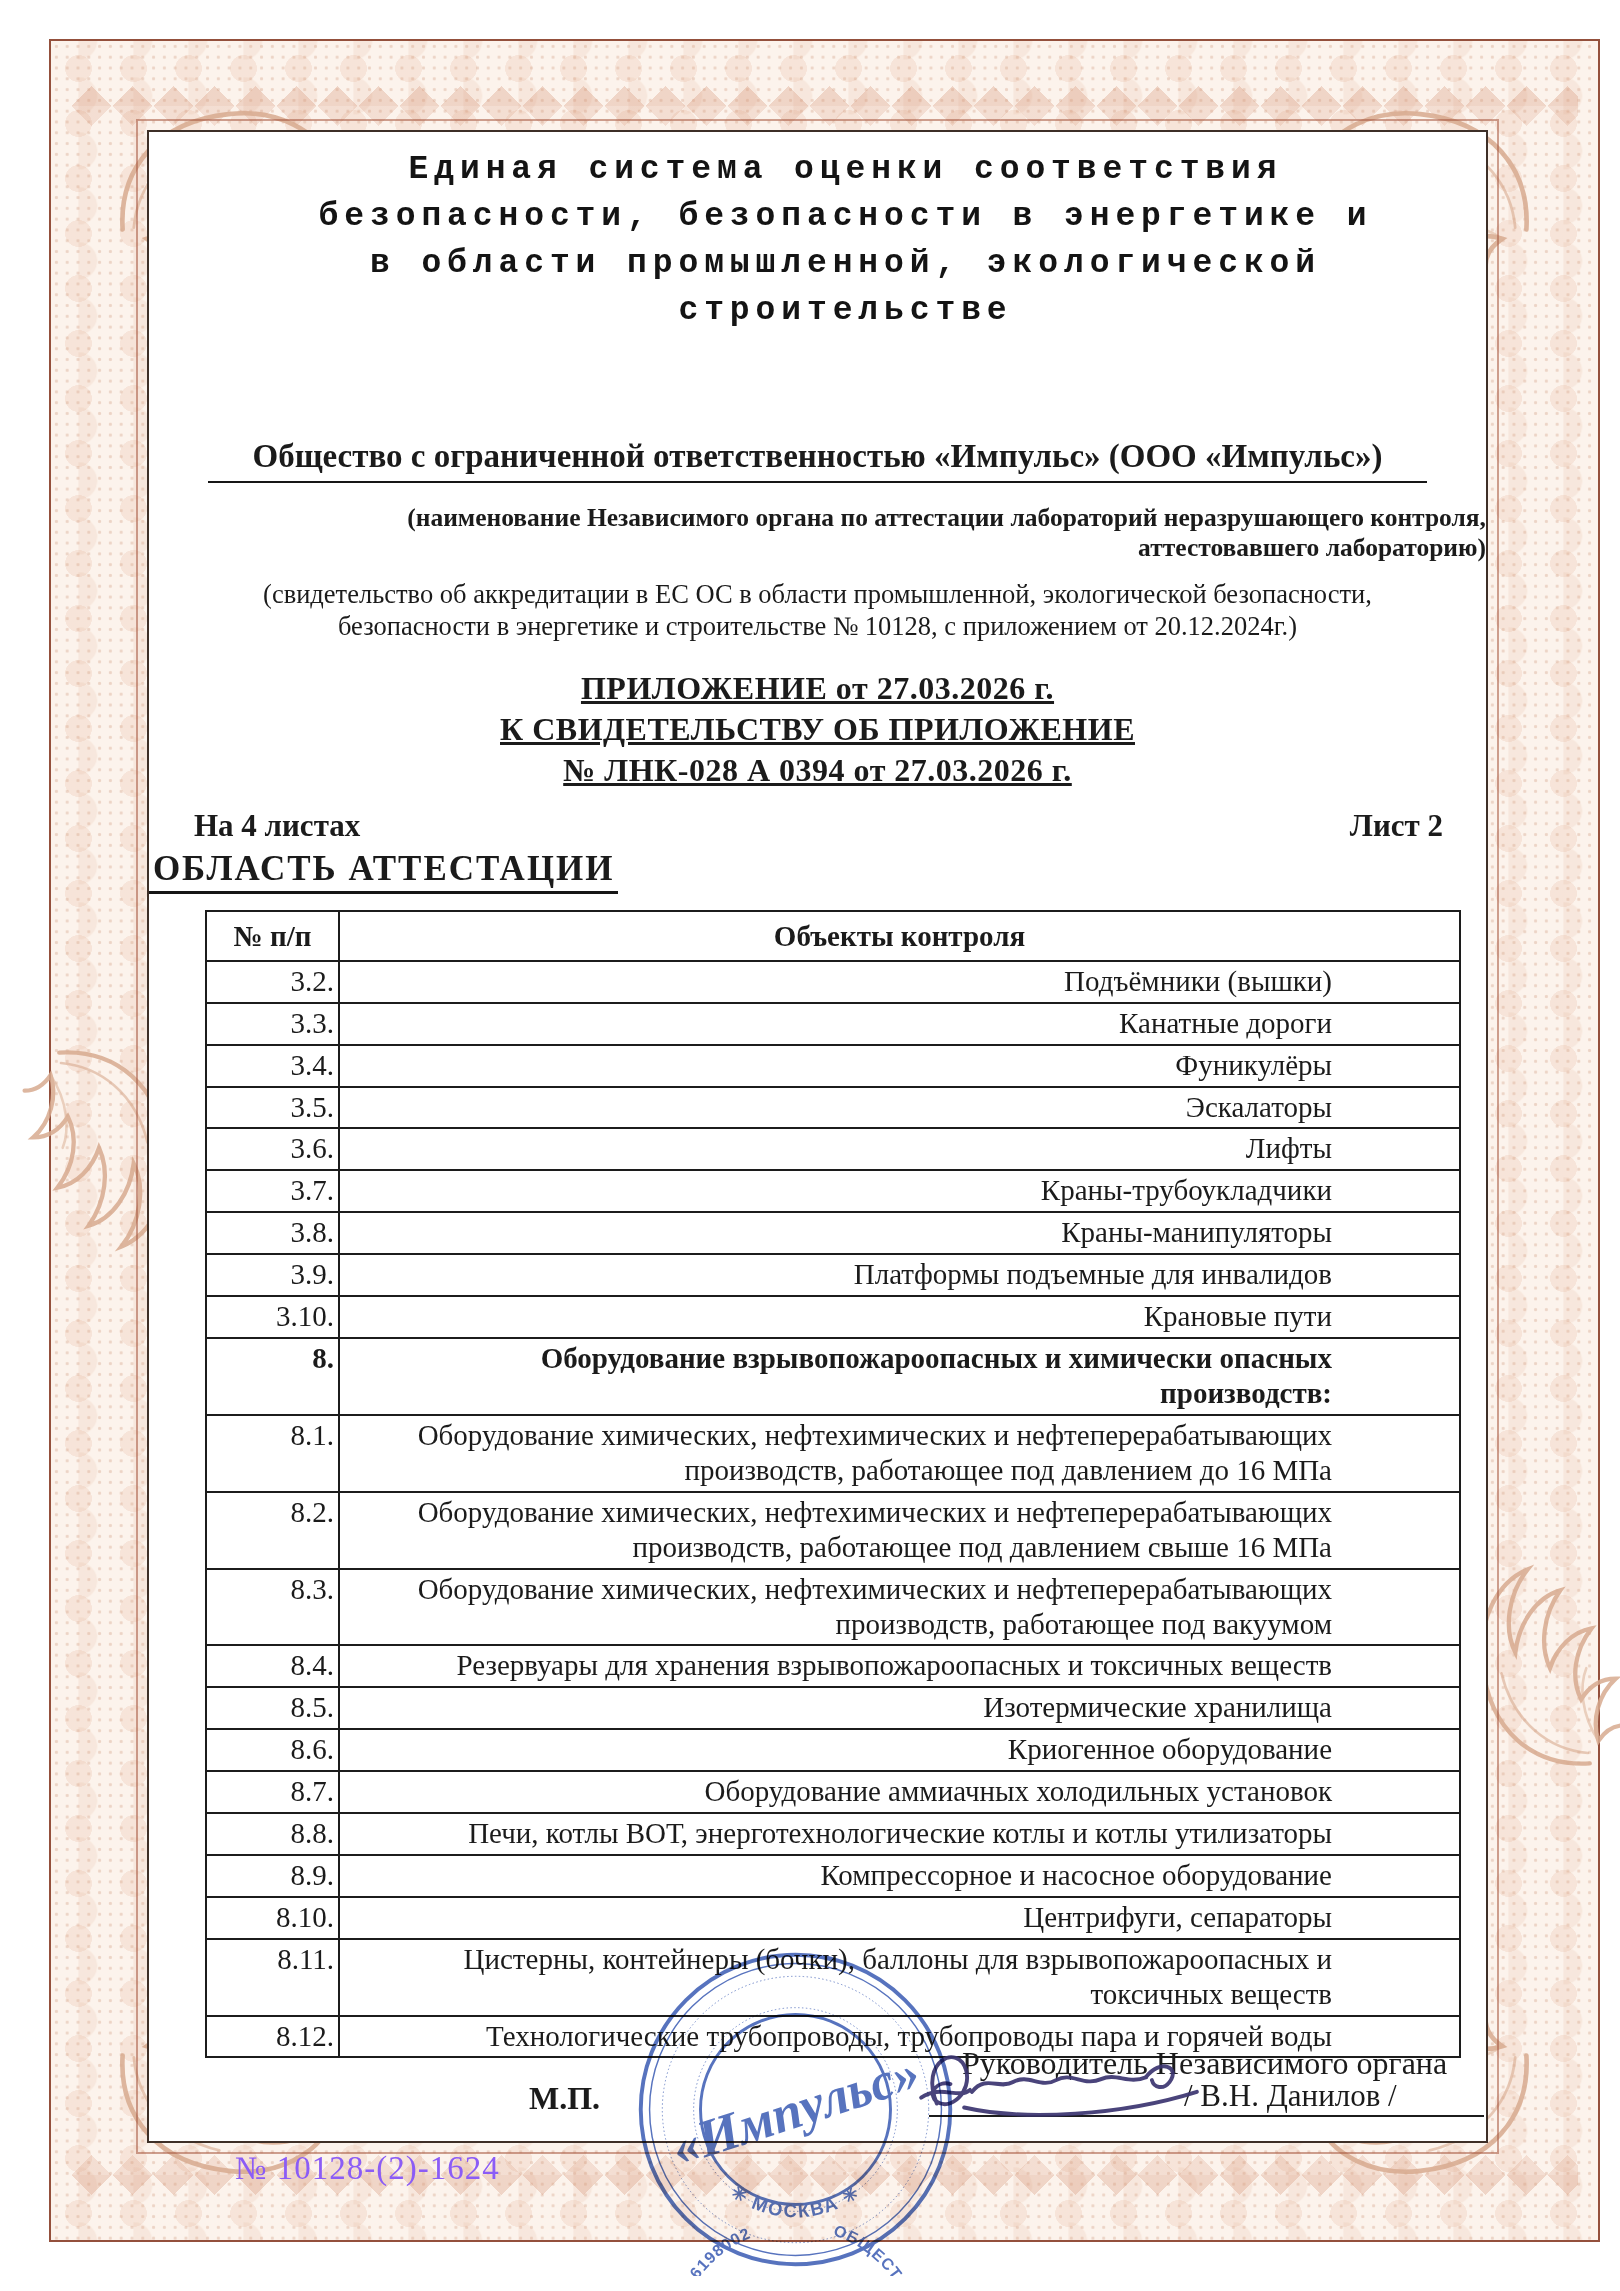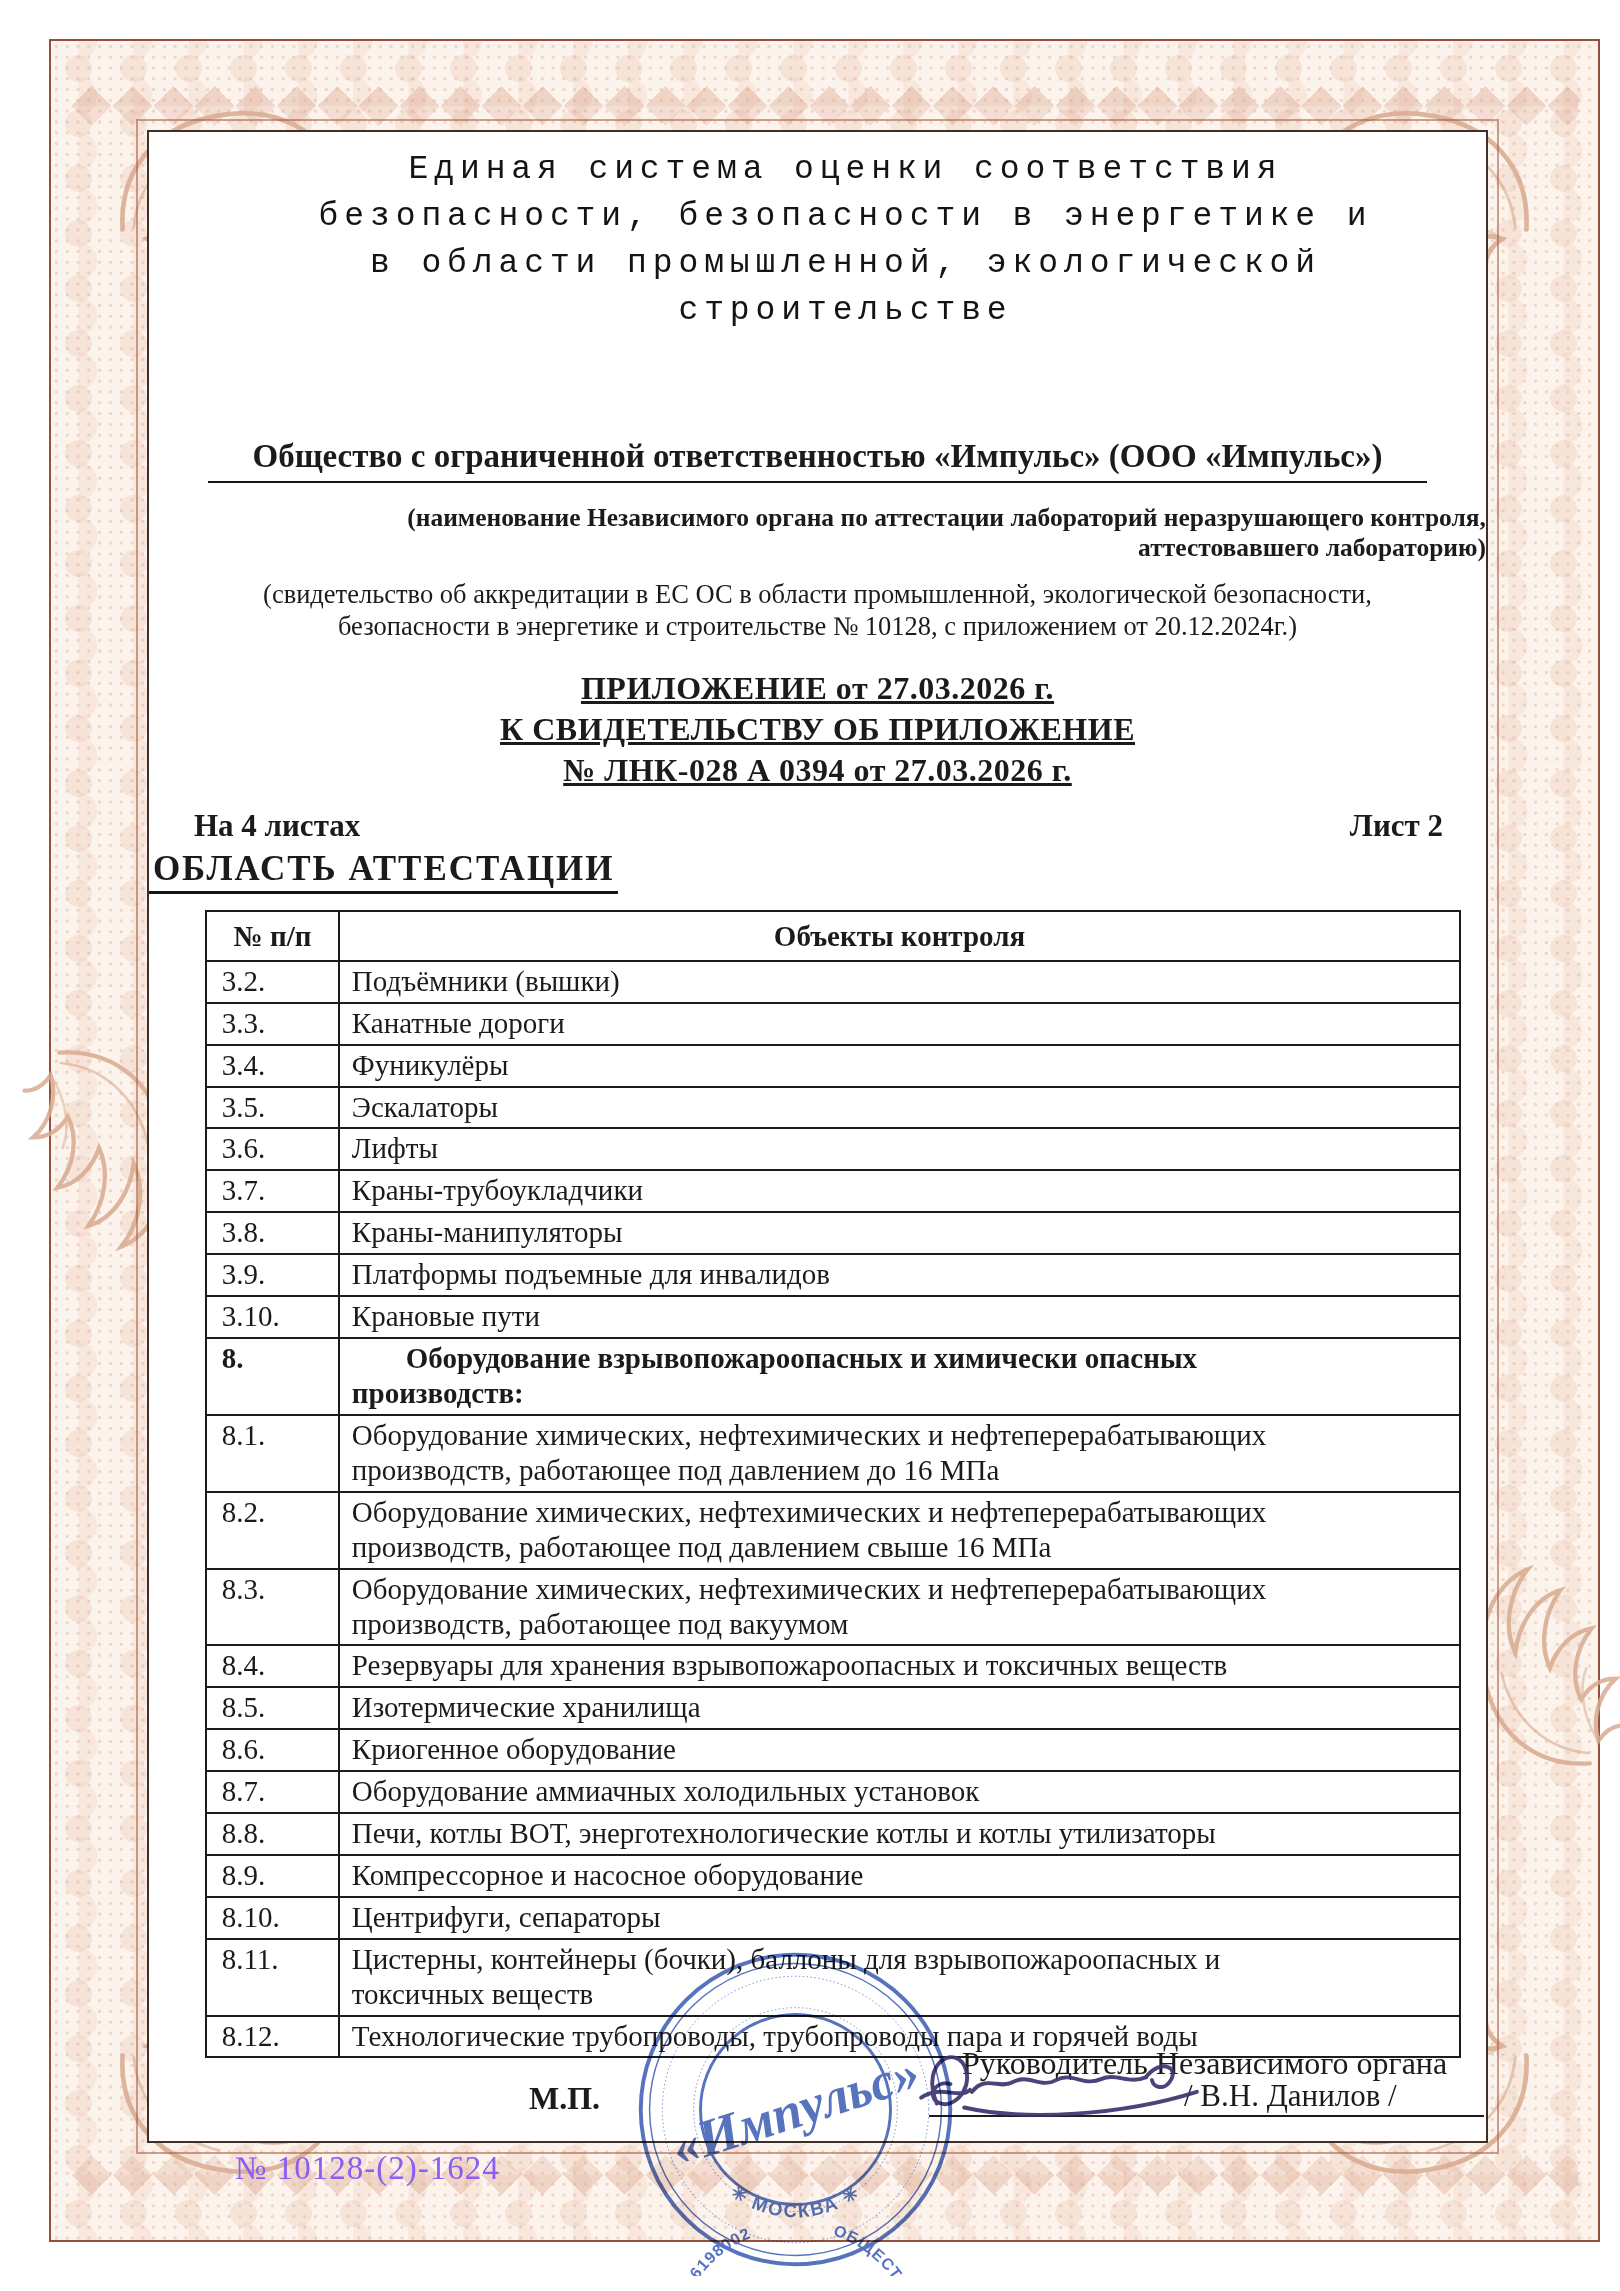--- a/index.html
+++ b/index.html
@@ -35,21 +35,21 @@
     position:absolute;left:147px;top:130px;width:1337px;height:2009px;
     background:#ffffff;border:2.9px solid #3e2f27;
   }
   .page::before{
     content:"";position:absolute;inset:-12.7px;border:2px solid rgba(165,85,62,.55);pointer-events:none;
   }
   
   .sys-title{
     margin-top:13.7px;padding-left:56px;text-align:center;
     font-family:"Liberation Mono","DejaVu Sans Mono",monospace;
-    font-weight:normal;font-size:33px;line-height:47px;letter-spacing:5.9px;color:#141414;
+    font-weight:bold;font-size:33px;line-height:47px;letter-spacing:5.9px;color:#141414;
   }
   .org-name{
     margin:102px 59px 0 59px;text-align:center;
     font-weight:bold;font-size:33px;line-height:41px;
     border-bottom:2.9px solid #161616;padding-bottom:3.9px;
   }
   .org-caption{margin-top:20px;text-align:right;font-size:25.5px;line-height:30px;font-weight:bold;}
   .accred{margin-top:15.7px;text-align:center;font-size:26.5px;line-height:32px;}
   .appendix{margin-top:25.5px;text-align:center;font-weight:bold;font-size:32px;line-height:41px;letter-spacing:0.5px;text-decoration:underline;}
   .sheets-row{margin:17.6px 43px 0 45px;display:flex;justify-content:space-between;font-weight:bold;font-size:31px;line-height:35px;}
@@ -60,21 +60,21 @@
   }
   
   table.att{
     border-collapse:collapse;margin:15.7px 0 0 56px;width:1256px;
     table-layout:fixed;
   }
   table.att col.c1{width:133px;}
   table.att{border:2.9px solid #1c1c1c;}
   table.att th, table.att td{
     border:2px solid #1c1c1c;vertical-align:top;
-    font-size:29px;line-height:35px;
+    font-size:29px;line-height:35px;text-align:right;
   }
   table.att thead th{font-weight:bold;font-size:29px;padding:6.9px 3.9px 5.9px 3.9px;text-align:center;border-bottom:2.9px solid #1c1c1c;}
   td.num{padding:2px 3.9px 2.9px 14.7px;}
   td.obj{padding:2px 127px 2.9px 11.8px;}
   tr.bold-row td{font-weight:bold;}
   tr.bold-row td.obj{text-indent:54px;}
   
   .mp{position:absolute;left:529px;top:2080px;font-weight:bold;font-size:32px;}
   .head-title{position:absolute;left:962px;top:2045px;font-size:32px;white-space:nowrap;}
   .head-name{position:absolute;left:1184px;top:2078px;font-size:31px;white-space:nowrap;}

